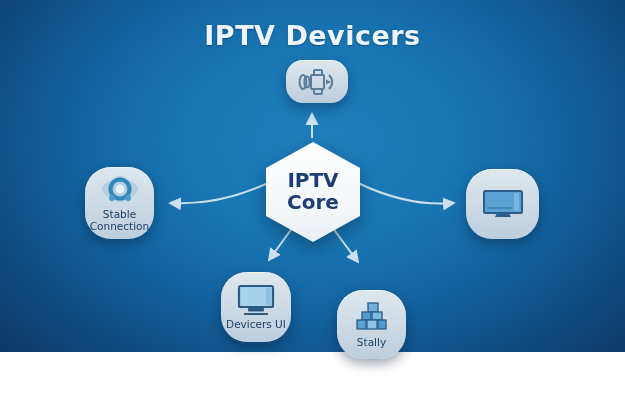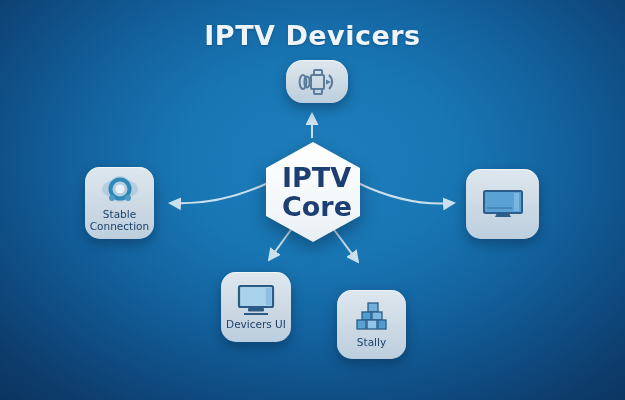--- a/index.html
+++ b/index.html
@@ -2,35 +2,35 @@
 <html><head>
 <meta charset="utf-8">
 <style>
   html,body{margin:0;padding:0;}
   body{
     width:625px;height:400px;overflow:hidden;
     font-family:"DejaVu Sans","Liberation Sans",sans-serif;
     position:relative;
   }
   .stage{
-    position:absolute;inset:0;width:625px;height:400px;
+    position:absolute;inset:0;width:625px;height:352px;
     background:
       radial-gradient(ellipse 460px 330px at 51% 40%,
         #1e7dbb 0%, #1876b3 30%, #13639f 52%, #0f4e85 72%, #0d3c6b 90%, #0b3462 100%);
   }
   .title{
     position:absolute;top:20px;left:0;width:625px;
     text-align:center;color:#eef4f9;font-weight:700;font-size:27px;
     letter-spacing:.5px;margin:0;text-shadow:0 1px 2px rgba(5,30,60,.35);
   }
   svg.connectors{position:absolute;left:0;top:0;pointer-events:none;}
   .node{
     position:absolute;
     background:linear-gradient(180deg,#dee7ee 0%,#ccd9e4 55%,#bccede 100%);
-    border-radius:15px;
+    border-radius:26px;
     box-shadow:0 5px 12px rgba(4,26,52,.38), inset 0 1px 0 rgba(255,255,255,.55);
     display:flex;flex-direction:column;align-items:center;justify-content:center;
     box-sizing:border-box;padding:4px 3px;
   }
   .node .label{
     font-size:10.5px;line-height:1.12;color:#1d4166;text-align:center;
     font-weight:500;margin-top:2px;
   }
   .node-top{left:286px;top:60px;width:62px;height:43px;border-radius:17px;}
   .node-left{left:85px;top:167px;width:69px;height:72px;}
@@ -42,21 +42,21 @@
     filter:drop-shadow(0 7px 9px rgba(4,24,50,.40));
   }
   .hexagon{
     width:100%;height:100%;
     clip-path:polygon(50% 0%,100% 26%,100% 74%,50% 100%,0% 74%,0% 26%);
     background:linear-gradient(180deg,#ffffff 0%,#f2f6f9 70%,#e8eef4 100%);
     display:flex;align-items:center;justify-content:center;
   }
   .hexagon .core-label{
     width:62px;text-align:center;color:#1c3e72;font-weight:700;
-    font-size:27px;line-height:1.08;
+    font-size:20px;line-height:1.08;
   }
   .icon{display:block;}
 </style>
 </head>
 <body>
 
 <div class="stage">
 
   <h1 class="title">IPTV Devicers</h1>
 

